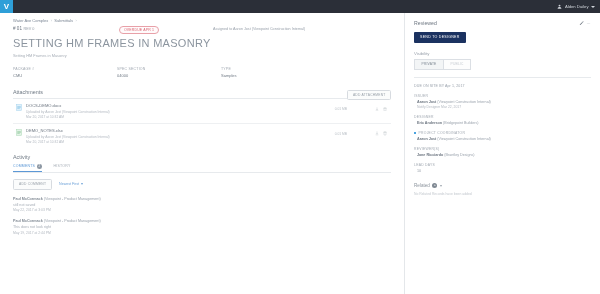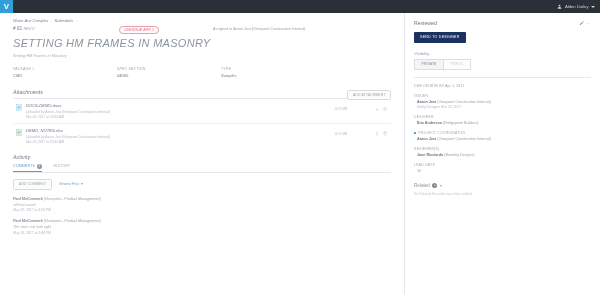--- a/index.html
+++ b/index.html
@@ -25,21 +25,21 @@
   .topbar-right { display: flex; align-items: center; gap: 2.5px; padding-right: 5px; }
   .avatar-ico { width: 5px; height: 5px; display: block; }
   .user-name { color: #cfd3d9; font-size: 4.2px; }
   .caret-down {
     width: 0; height: 0; border-left: 2.2px solid transparent;
     border-right: 2.2px solid transparent; border-top: 2.4px solid #cfd3d9;
   }
 
   
   .page { display: flex; height: 281px; }
-  .main { flex: 1 1 auto; background: #ffffff; position: relative; font-style: italic; }
+  .main { flex: 1 1 auto; background: #ffffff; position: relative; }
   .rightpanel {
     width: 196px; background: #ffffff; border-left: 1px solid #e4e7ea;
     padding: 7px 9px 0 9px;
   }
 
   
   .header-strip { padding: 5px 13px 0 13px; }
   .breadcrumb { display: flex; align-items: center; gap: 2.5px; font-size: 4px; color: #8b949e; }
   .crumb-link { color: #7b8694; }
   .crumb-sep { color: #b9c0c8; font-size: 3.6px; }

